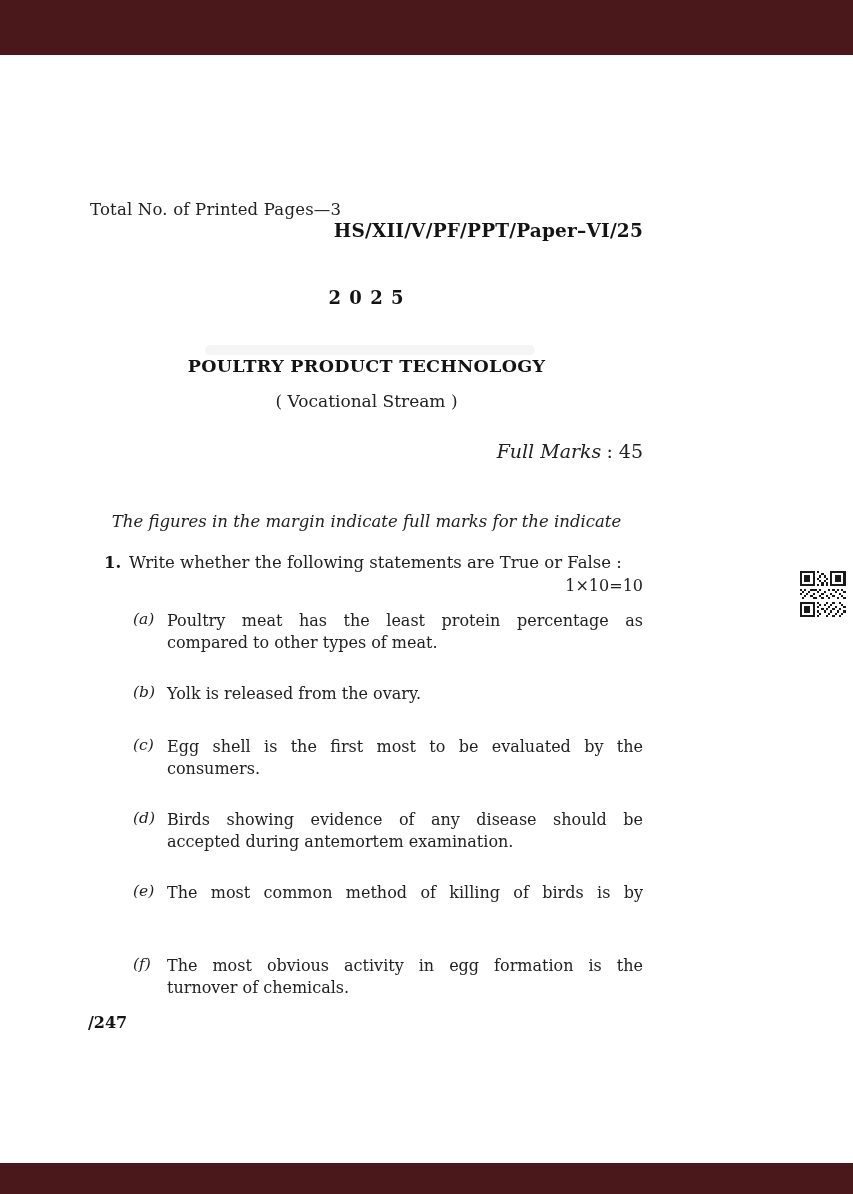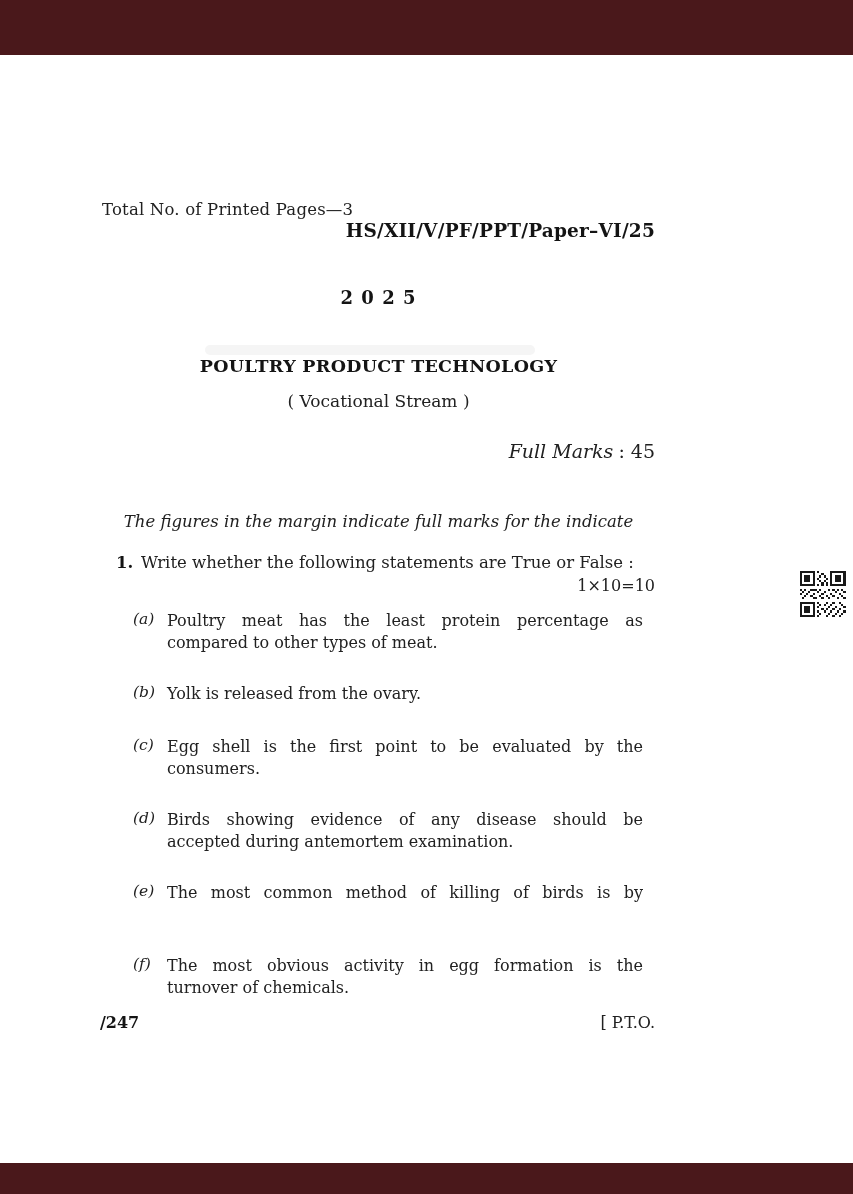--- a/index.html
+++ b/index.html
@@ -28,21 +28,21 @@
     position: absolute;
     left: 205px;
     top: 345px;
     width: 330px;
     height: 10px;
     background: #ededed;
     opacity: 0.55;
     border-radius: 5px;
   }
 
-  .abs { position: absolute; margin-left: 12px; }
+  .abs { position: absolute; }
   .col { left: 90px; width: 553px; }
 
   .total-pages {
     top: 200px;
     font-size: 16.5px;
     letter-spacing: 0.2px;
   }
   .paper-code {
     top: 220px;
     text-align: right;
@@ -207,21 +207,21 @@
   <div class="item" style="top:683px">
     <span class="item-label">(b)</span>
     <div class="item-text">
       <div class="l1">Yolk is released from the ovary.</div>
     </div>
   </div>
 
   <div class="item" style="top:736px">
     <span class="item-label">(c)</span>
     <div class="item-text">
-      <div class="l1 stretch">Egg shell is the first point to be evaluated by the</div>
+      <div class="l1 stretch">Egg shell is the first most to be evaluated by the</div>
       <div class="l2">consumers.</div>
     </div>
   </div>
 
   <div class="item" style="top:809px">
     <span class="item-label">(d)</span>
     <div class="item-text">
       <div class="l1 stretch">Birds showing evidence of any disease should be</div>
       <div class="l2">accepted during antemortem examination.</div>
     </div>
@@ -236,17 +236,16 @@
 
   <div class="item" style="top:955px">
     <span class="item-label">(f)</span>
     <div class="item-text">
       <div class="l1 stretch">The most obvious activity in egg formation is the</div>
       <div class="l2">turnover of chemicals.</div>
     </div>
   </div>
 
   <div class="abs footer-left">/247</div>
-  <div class="abs col footer-right">[ P.T.O.</div>
 
   <div class="edge-bar bottom"></div>
 
 </div>
 
 </body></html>

